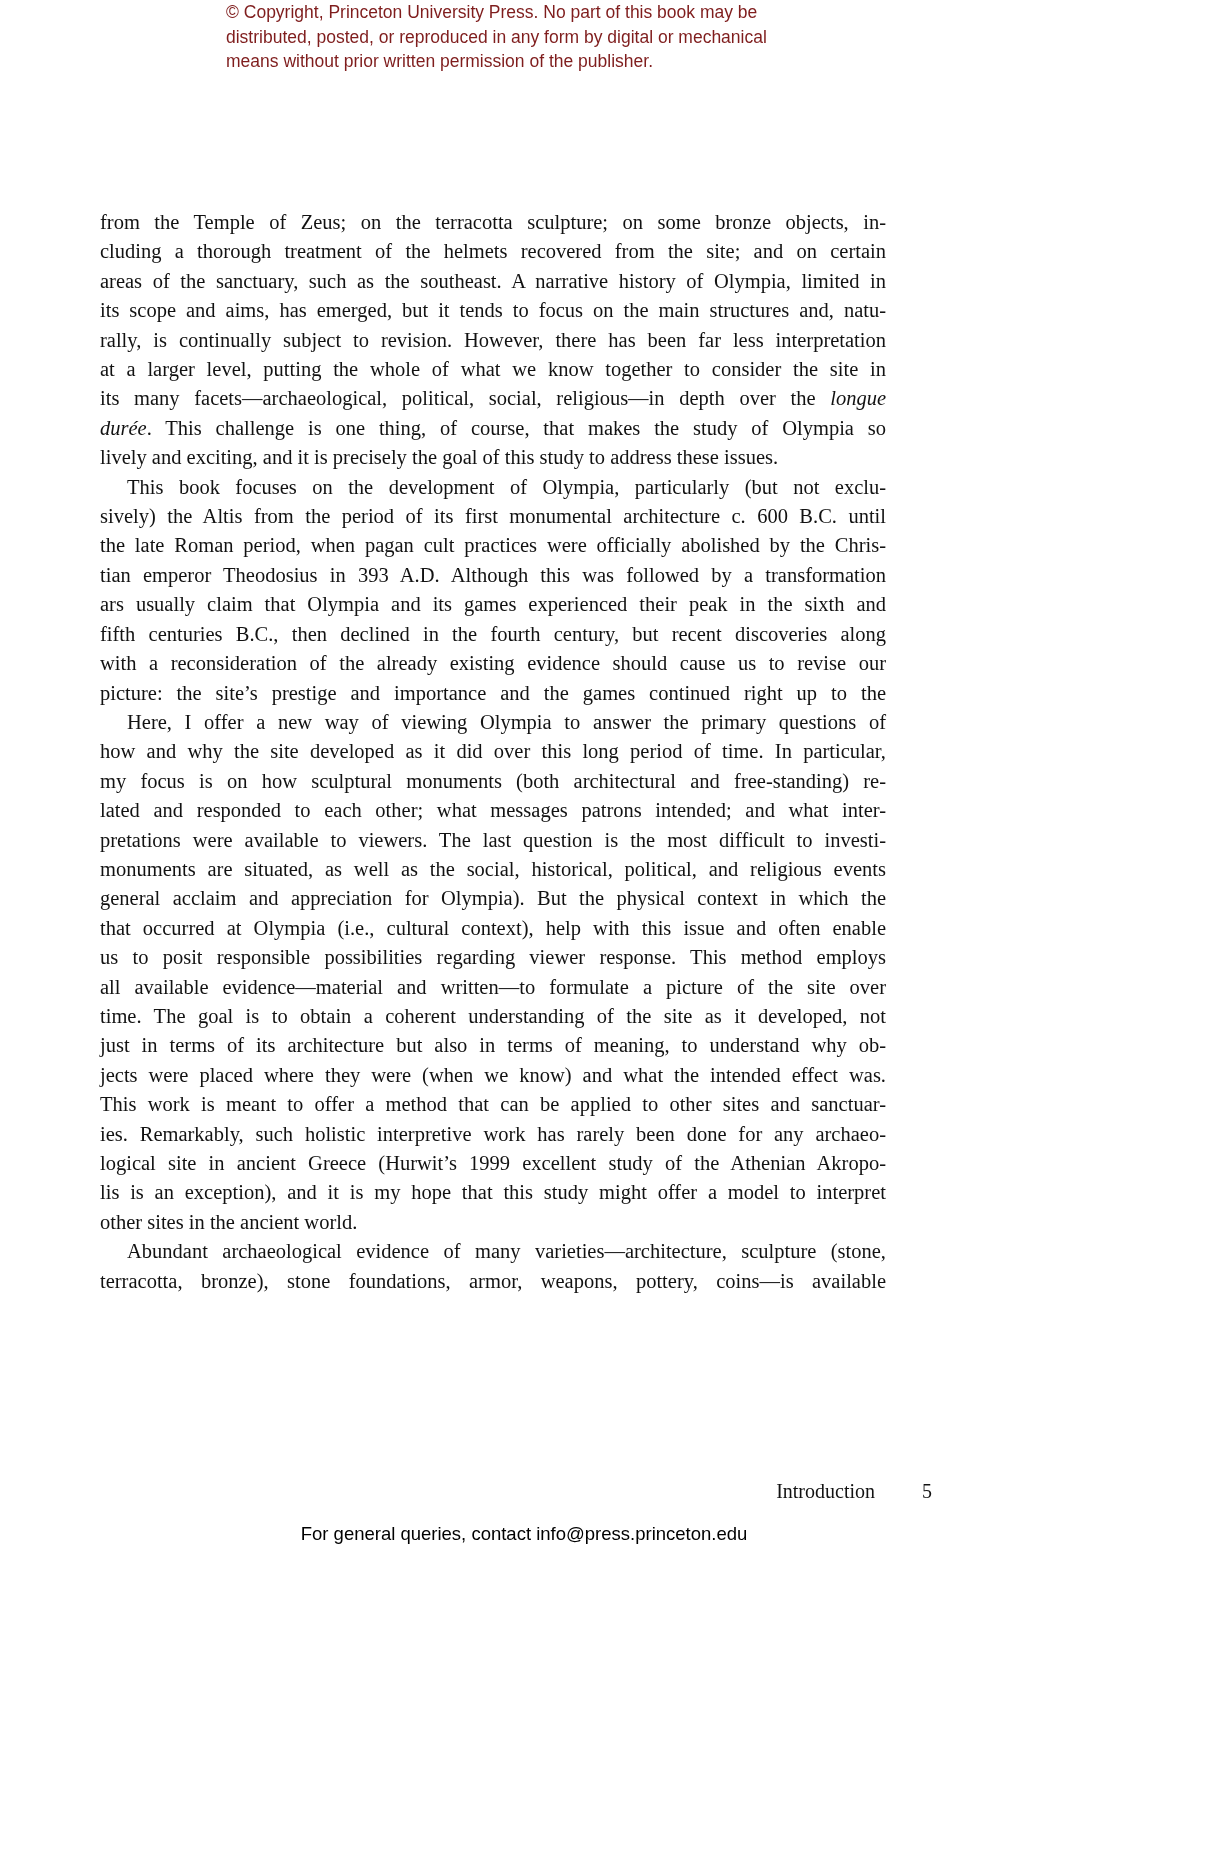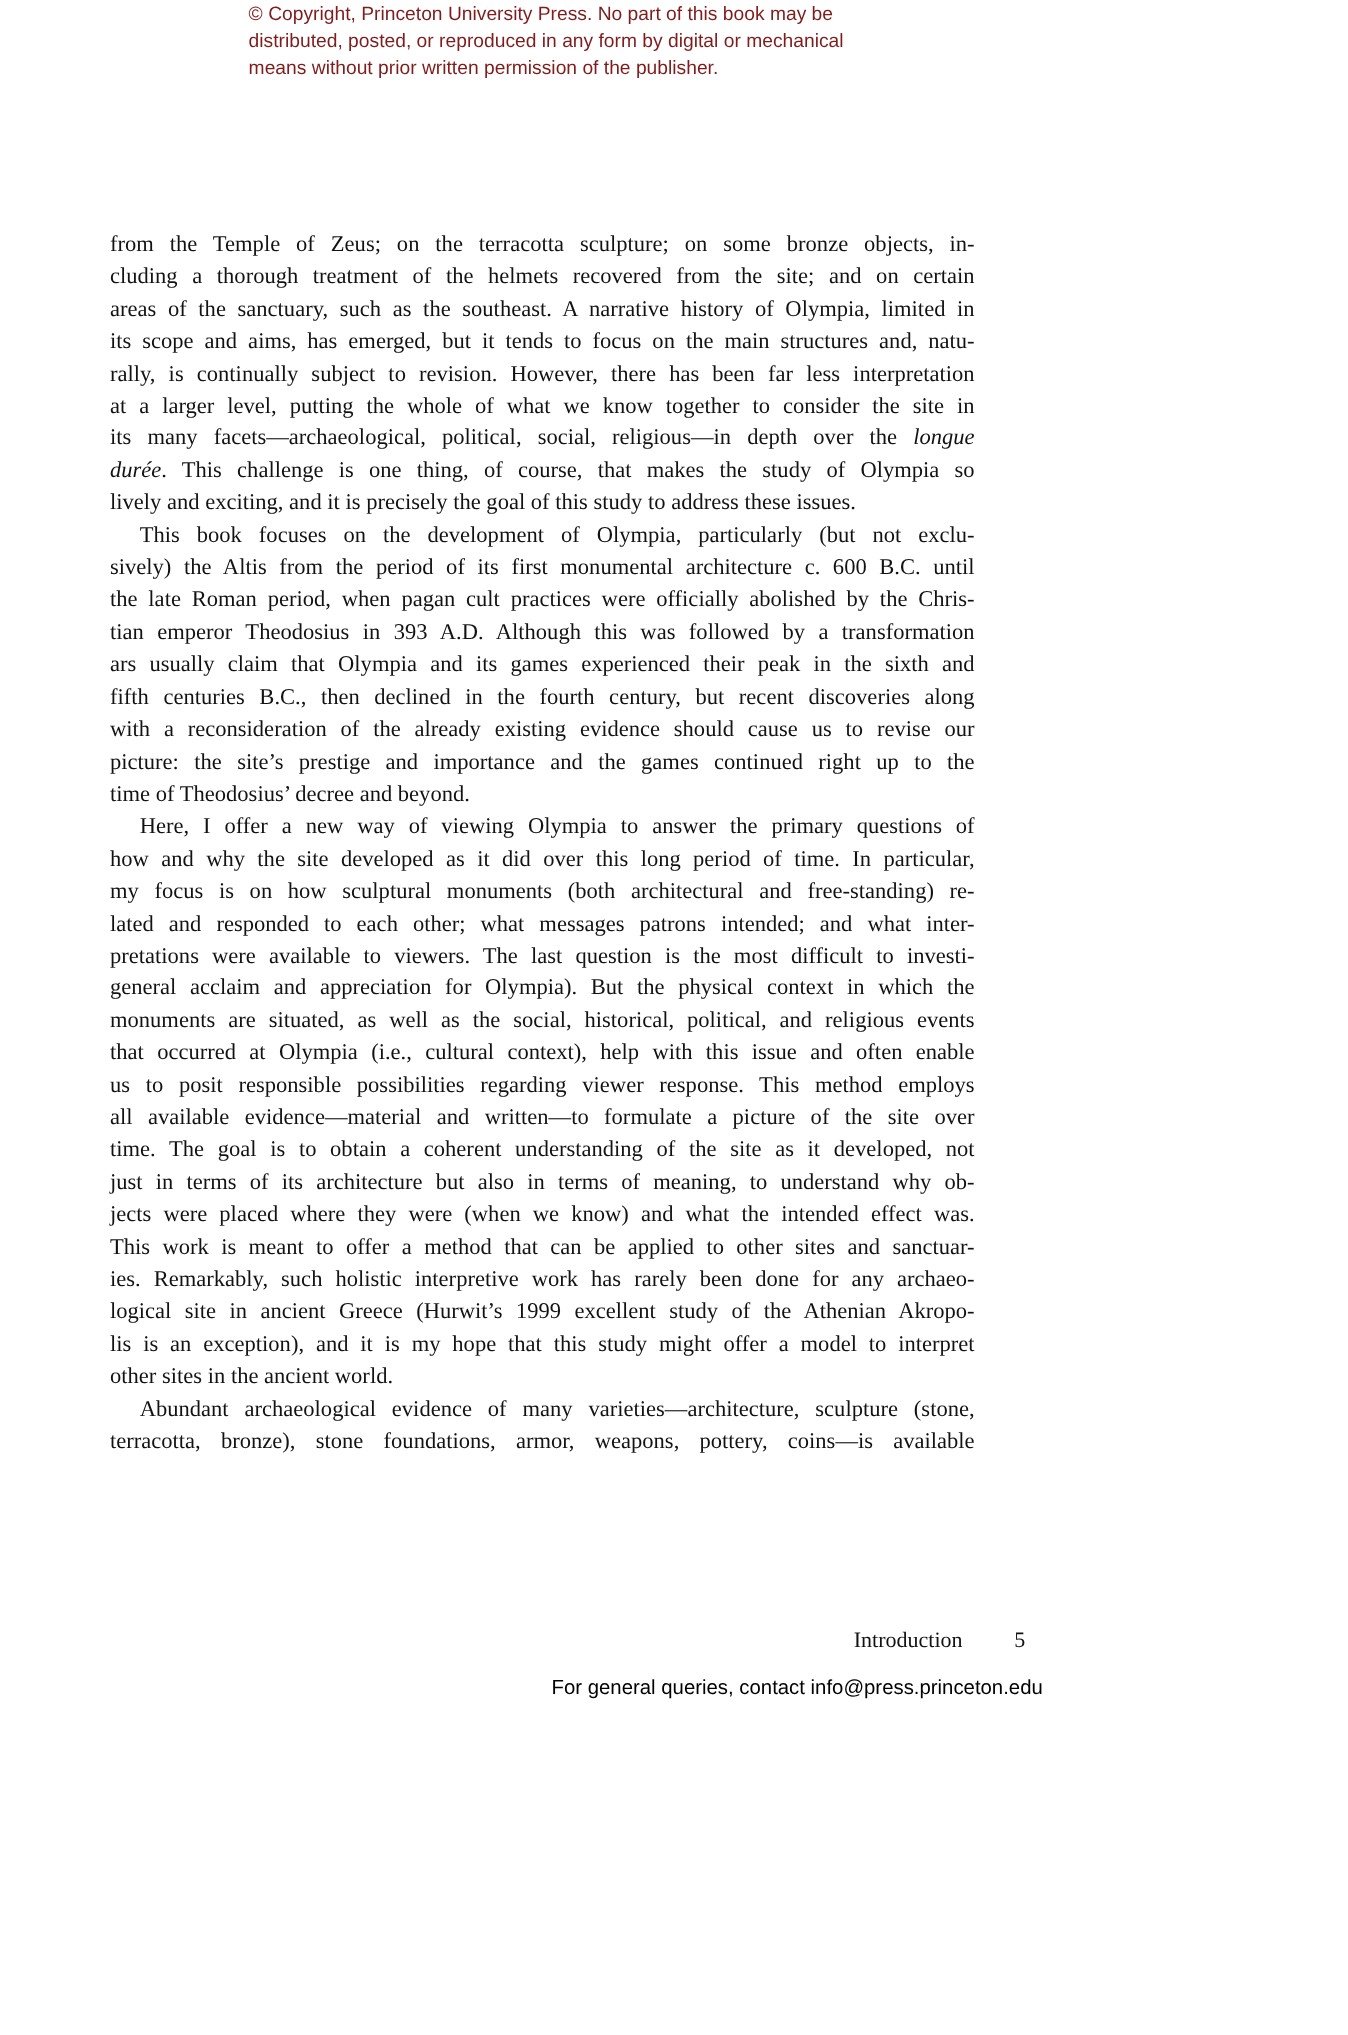--- a/index.html
+++ b/index.html
@@ -64,21 +64,21 @@
   }
   .footer .page-number {
     display: inline-block;
     margin-left: 42px;
   }
   .query-line {
     position: absolute;
     left: 100px;
     top: 1523px;
     width: 848px;
-    text-align: right;
+    text-align: center;
     font-family: "Liberation Sans", sans-serif;
     font-size: 18.5px;
     color: #000000;
   }
 </style>
 </head>
 <body>
 
 <div class="page">
 
@@ -102,30 +102,29 @@
       </div>
       <div class="paragraph">
         <div class="line justify indent-first"><span>This book focuses on the development of Olympia, particularly (but not exclu-</span></div>
         <div class="line justify"><span>sively) the Altis from the period of its first monumental architecture c. 600 B.C. until</span></div>
         <div class="line justify"><span>the late Roman period, when pagan cult practices were officially abolished by the Chris-</span></div>
         <div class="line justify"><span>tian emperor Theodosius in 393 A.D. Although this was followed by a transformation</span></div>
         <div class="line justify"><span>ars usually claim that Olympia and its games experienced their peak in the sixth and</span></div>
         <div class="line justify"><span>fifth centuries B.C., then declined in the fourth century, but recent discoveries along</span></div>
         <div class="line justify"><span>with a reconsideration of the already existing evidence should cause us to revise our</span></div>
         <div class="line justify"><span>picture: the site’s prestige and importance and the games continued right up to the</span></div>
-        <div class="line"><span>time of Theodosius’ decree and beyond.</span></div>
       </div>
       <div class="paragraph">
         <div class="line justify indent-first"><span>Here, I offer a new way of viewing Olympia to answer the primary questions of</span></div>
         <div class="line justify"><span>how and why the site developed as it did over this long period of time. In particular,</span></div>
         <div class="line justify"><span>my focus is on how sculptural monuments (both architectural and free-standing) re-</span></div>
         <div class="line justify"><span>lated and responded to each other; what messages patrons intended; and what inter-</span></div>
         <div class="line justify"><span>pretations were available to viewers. The last question is the most difficult to investi-</span></div>
+        <div class="line justify"><span>monuments are situated, as well as the social, historical, political, and religious events</span></div>
         <div class="line justify"><span>general acclaim and appreciation for Olympia). But the physical context in which the</span></div>
-        <div class="line justify"><span>monuments are situated, as well as the social, historical, political, and religious events</span></div>
         <div class="line justify"><span>that occurred at Olympia (i.e., cultural context), help with this issue and often enable</span></div>
         <div class="line justify"><span>us to posit responsible possibilities regarding viewer response. This method employs</span></div>
         <div class="line justify"><span>all available evidence—material and written—to formulate a picture of the site over</span></div>
         <div class="line justify"><span>time. The goal is to obtain a coherent understanding of the site as it developed, not</span></div>
         <div class="line justify"><span>just in terms of its architecture but also in terms of meaning, to understand why ob-</span></div>
         <div class="line justify"><span>jects were placed where they were (when we know) and what the intended effect was.</span></div>
         <div class="line justify"><span>This work is meant to offer a method that can be applied to other sites and sanctuar-</span></div>
         <div class="line justify"><span>ies. Remarkably, such holistic interpretive work has rarely been done for any archaeo-</span></div>
         <div class="line justify"><span>logical site in ancient Greece (Hurwit’s 1999 excellent study of the Athenian Akropo-</span></div>
         <div class="line justify"><span>lis is an exception), and it is my hope that this study might offer a model to interpret</span></div>

